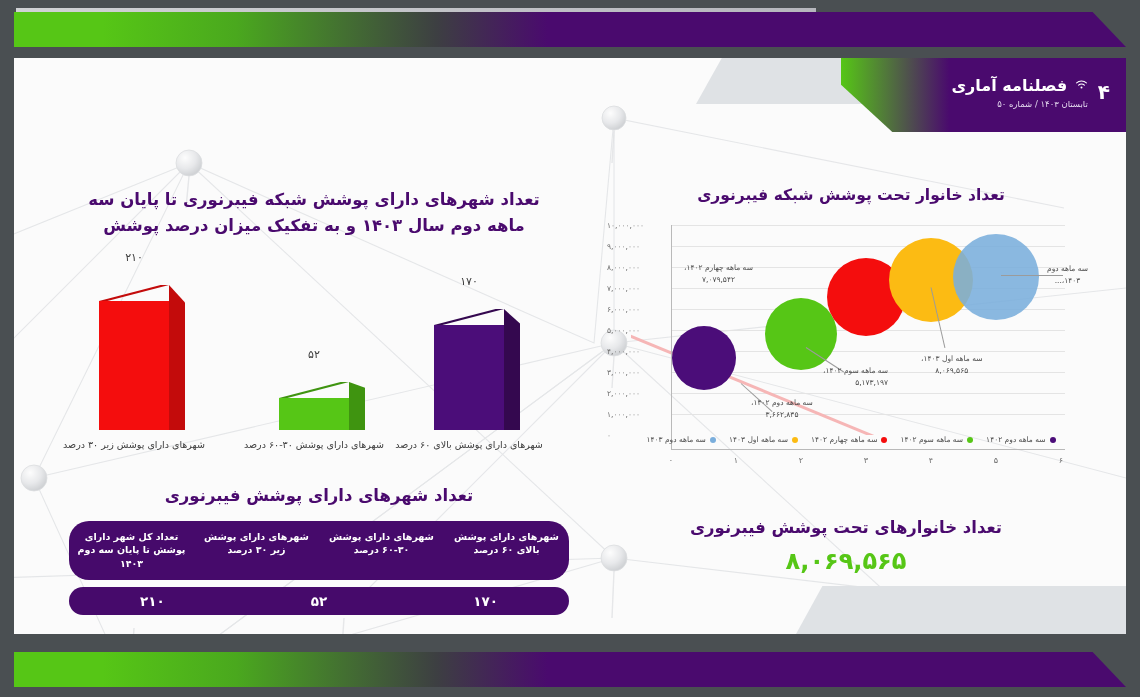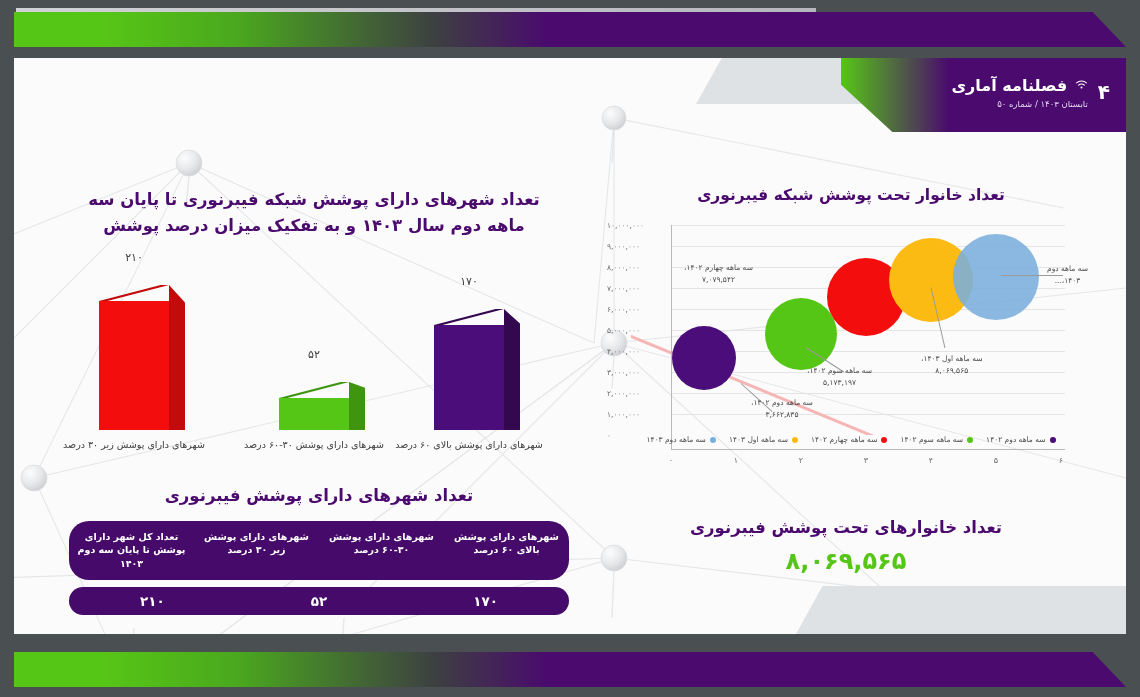--- a/index.html
+++ b/index.html
@@ -473,21 +473,21 @@
         <div class="bubble" style="left:300px; top:55px; width:84px; height:84px; background:#fcbb13; transform:translate(-42px,-42px);"></div>
         <div class="bubble" style="left:365px; top:52px; width:86px; height:86px; background:#7aaedc; opacity:.88; transform:translate(-43px,-43px);"></div>
 
         <div class="leader" style="left:110px; top:158px; width:42px; transform:rotate(42deg);"></div>
         <div class="bub-label" style="left:120px; top:172px;text-align:center;">
           <span>سه ماهه دوم ۱۴۰۲،</span><br>
           <span>۳,۶۶۲,۸۳۵</span>
         </div>
 
         <div class="leader" style="left:175px; top:122px; width:45px; transform:rotate(33deg);"></div>
-        <div class="bub-label" style="left:176px; top:140px;">
+        <div class="bub-label" style="left:192px; top:140px;text-align:right;">
           <span>سه ماهه سوم ۱۴۰۲،</span><br>
           <span>۵,۱۷۳,۱۹۷</span>
         </div>
 
         <div class="bub-label" style="left:53px; top:37px;">
           <span>سه ماهه چهارم ۱۴۰۲،</span><br>
           <span>۷,۰۷۹,۵۴۲</span>
         </div>
 
         <div class="leader" style="left:300px; top:62px; width:62px; transform:rotate(77deg);"></div>

